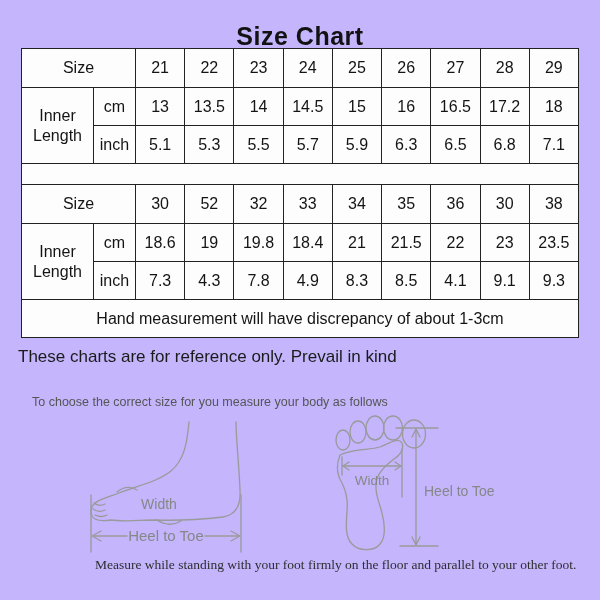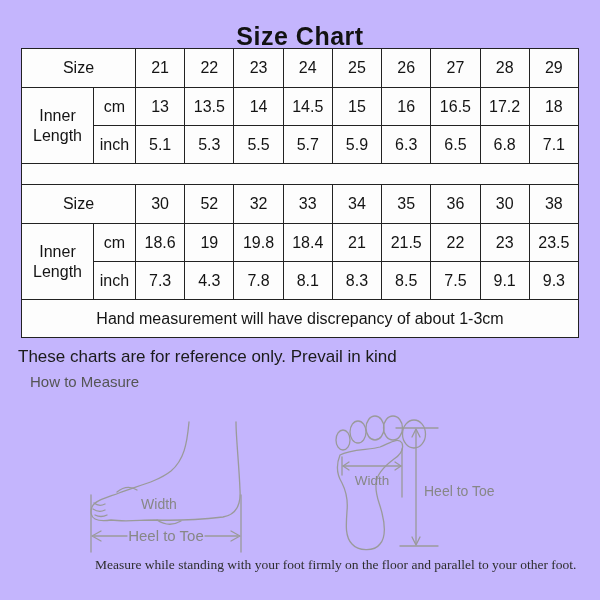--- a/index.html
+++ b/index.html
@@ -117,35 +117,35 @@
       <td>21.5</td>
       <td>22</td>
       <td>23</td>
       <td>23.5</td>
     </tr>
     <tr style="height:38px">
       <td>inch</td>
       <td>7.3</td>
       <td>4.3</td>
       <td>7.8</td>
-      <td>8.1</td>
+      <td>4.9</td>
       <td>8.3</td>
       <td>8.5</td>
-      <td>7.5</td>
+      <td>4.1</td>
       <td>9.1</td>
       <td>9.3</td>
     </tr>
     <tr>
       <td colspan="11" class="footer-note">Hand measurement will have discrepancy of about 1-3cm</td>
     </tr>
   </tbody>
     </table>
 
   <div class="ref-note">These charts are for reference only. Prevail in kind</div>
-  <div class="howto-heading">How to Measure</div>
+  <div class="howto-sub">To choose the correct size for you measure your body as follows</div>
 
   <svg class="diagram side-view" width="180" height="142" viewBox="0 0 180 142">
     <path class="ln" d="M104,4 C102,26 99,42 86,53 C72,64 52,68 34,75 C24,79 10,82 7,89
          C5,94 6,99 10,101 C14,103 20,103 26,102 C40,104 55,102 70,102
          C95,103 120,101 138,99 C150,97 156,88 155,72 C154,46 151,20 151,4"></path>
     <path class="ln" d="M9,85 q5,4 11,1"></path>
     <path class="ln" d="M8,91 q6,4 12,1"></path>
     <path class="ln" d="M10,97 q6,3 12,0"></path>
     <path class="ln" d="M32,74 q10,-8 20,-2"></path>
     <path class="ln" d="M72,102 q12,8 24,1"></path>

